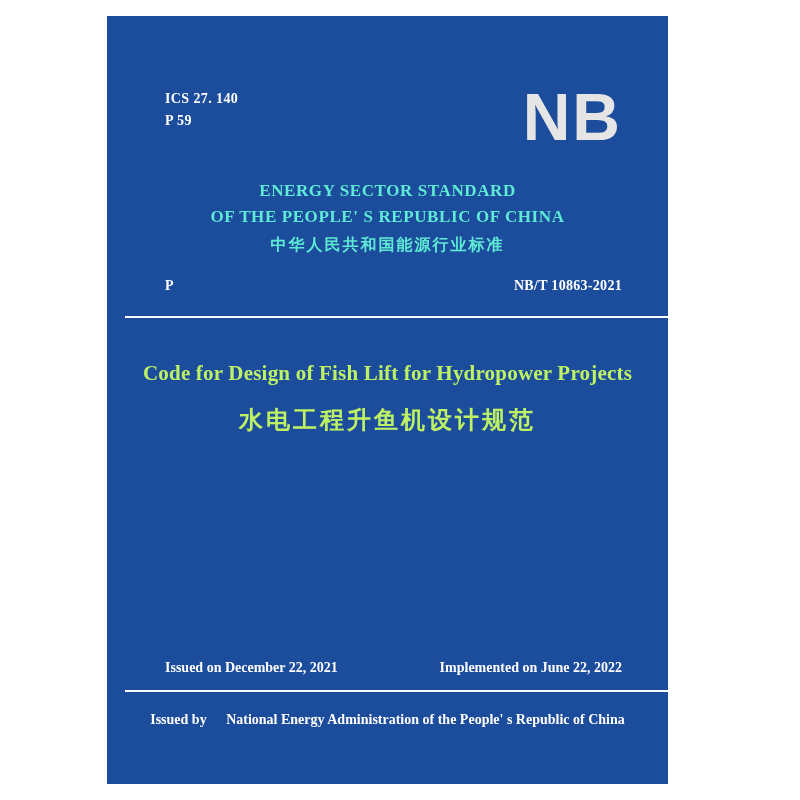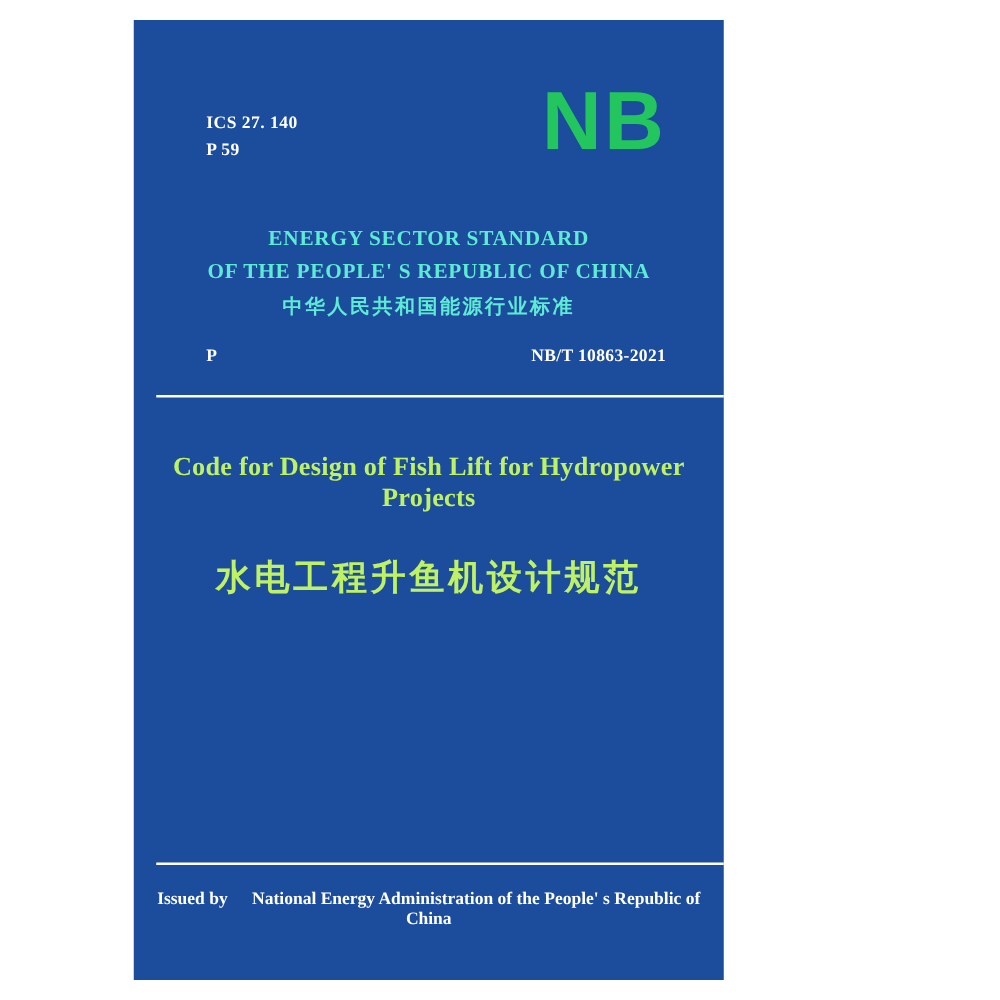--- a/index.html
+++ b/index.html
@@ -8,43 +8,43 @@
     width: 800px;
     height: 800px;
     background: #ffffff;
     font-family: "Liberation Serif", serif;
   }
 
   #cover {
     position: absolute;
     left: 107px;
     top: 16px;
-    width: 472px;
+    width: 561px;
     height: 768px;
     background: #1c4c9c;
     overflow: hidden;
   }
 
   
   .ics-block {
     position: absolute;
     left: 58px;
     top: 72px;
     color: #ffffff;
     font-weight: bold;
     font-size: 14px;
     line-height: 1.6;
     letter-spacing: 0.4px;
   }
 
   .nb-logo {
     position: absolute;
     right: 46px;
-    top: 47px;
-    color: #22c55e;
+    top: 68px;
+    color: #e5e5e5;
     font-family: "Liberation Sans", sans-serif;
     font-weight: bold;
     font-size: 66px;
     letter-spacing: 2px;
     line-height: 1;
   }
 
   
   .std-titles {
     position: absolute;
@@ -105,23 +105,23 @@
     text-align: center;
     color: #bef264;
   }
   .doc-title .t-en {
     font-weight: bold;
     font-size: 21px;
     letter-spacing: 0.2px;
   }
   .doc-title .t-cn {
     font-weight: bold;
-    font-size: 28px;
+    font-size: 24px;
     letter-spacing: 3px;
-    margin-top: 32px;
+    margin-top: 18px;
   }
 
   
   .dates {
     position: absolute;
     left: 58px;
     right: 46px;
     top: 644px;
     color: #ffffff;
     font-weight: bold;
@@ -168,20 +168,25 @@
     <div class="clear"></div>
   </div>
 
   <div class="rule top-rule"></div>
 
   <div class="doc-title">
     <div class="t-en">Code for Design of Fish Lift for Hydropower Projects</div>
     <div class="t-cn">水电工程升鱼机设计规范</div>
   </div>
 
+  <div class="dates">
+    <span class="issued">Issued on December 22, 2021</span>
+    <span class="implemented">Implemented on June 22, 2022</span>
+    <div class="clear"></div>
+  </div>
 
   <div class="rule bottom-rule"></div>
 
   <div class="issuer">
     <span class="by">Issued by</span>
     <span>National Energy Administration of the People' s Republic of China</span>
   </div>
 
 </div>
 

